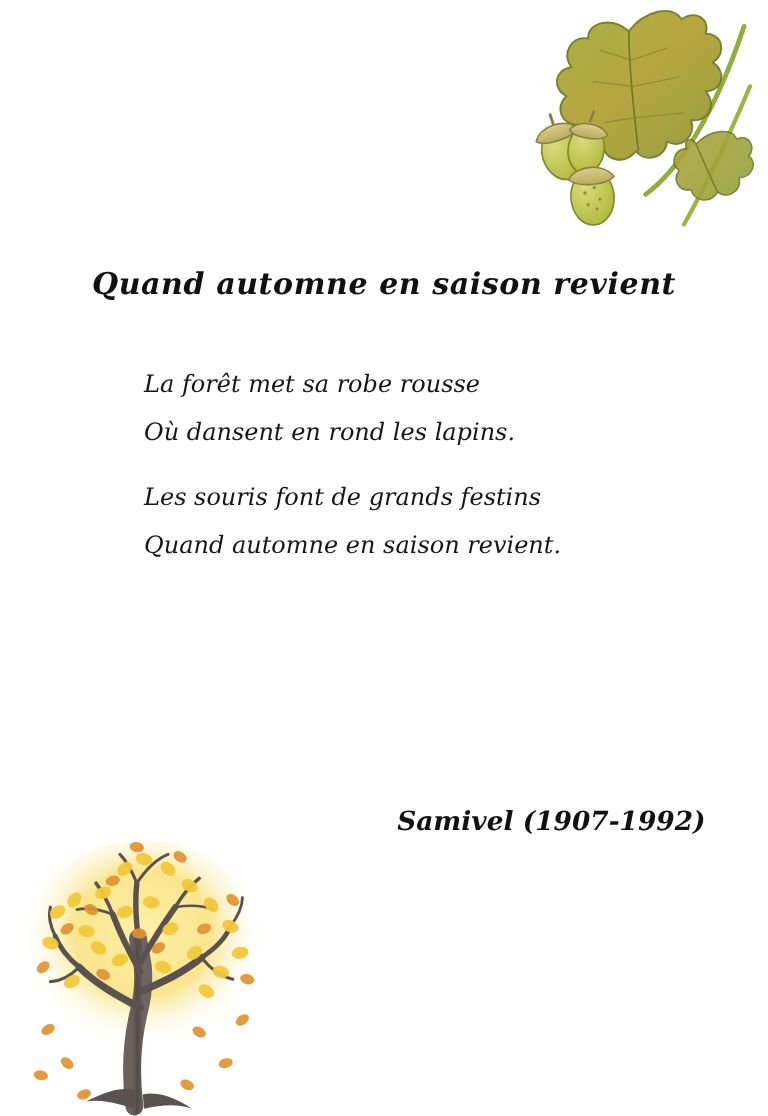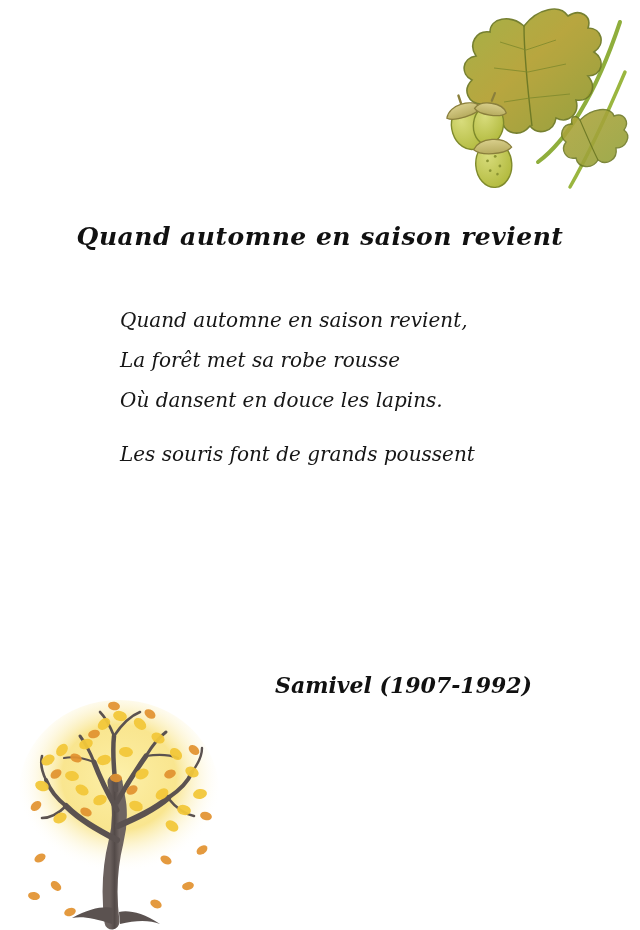--- a/index.html
+++ b/index.html
@@ -73,21 +73,21 @@
     line-height: 40px;
     color: #161616;
     white-space: pre;
   }
 
   .poem-author {
     position: absolute;
     top: 672px;
     left: 0;
     width: 640px;
-    padding-right: 108px;
+    padding-right: 52px;
     box-sizing: border-box;
     text-align: right;
     font-family: "DejaVu Serif", serif;
     font-style: italic;
     font-weight: bold;
     font-size: 22px;
     color: #111111;
   }
 </style>
 </head>
@@ -169,26 +169,26 @@
         <circle cx="25" cy="36" r="1.3" fill="#8b9433"></circle>
         <path d="M3 10 C 10 -2, 34 -2, 41 10 C 34 17, 10 17, 3 10 Z" fill="url(#capGrad)" stroke="#8a7f3c" stroke-width="1.3"></path>
       </g>
     </svg>
   </div>
 
   <div class="poem-title">Quand automne en saison revient</div>
 
   <div class="poem-body">
     <div class="stanza">
-      <div class="poem-line">Quand automne en saison revient,</div>
       <div class="poem-line">La forêt met sa robe rousse</div>
-      <div class="poem-line">Où dansent en douce les lapins.</div>
+      <div class="poem-line">Où dansent en rond les lapins.</div>
     </div>
     <div class="stanza">
-      <div class="poem-line">Les souris font de grands poussent</div>
+      <div class="poem-line">Les souris font de grands festins</div>
+      <div class="poem-line">Quand automne en saison revient.</div>
     </div>
   </div>
 
   <div class="poem-author">Samivel (1907-1992)</div>
 
   <div class="tree-illustration">
     <svg viewBox="0 0 215 240" width="215" height="240" xmlns="http://www.w3.org/2000/svg">
       <defs>
         <radialGradient id="glow" cx="50%" cy="42%" r="52%">
           <stop offset="0%" stop-color="#fdf0a8" stop-opacity="0.95"></stop>

